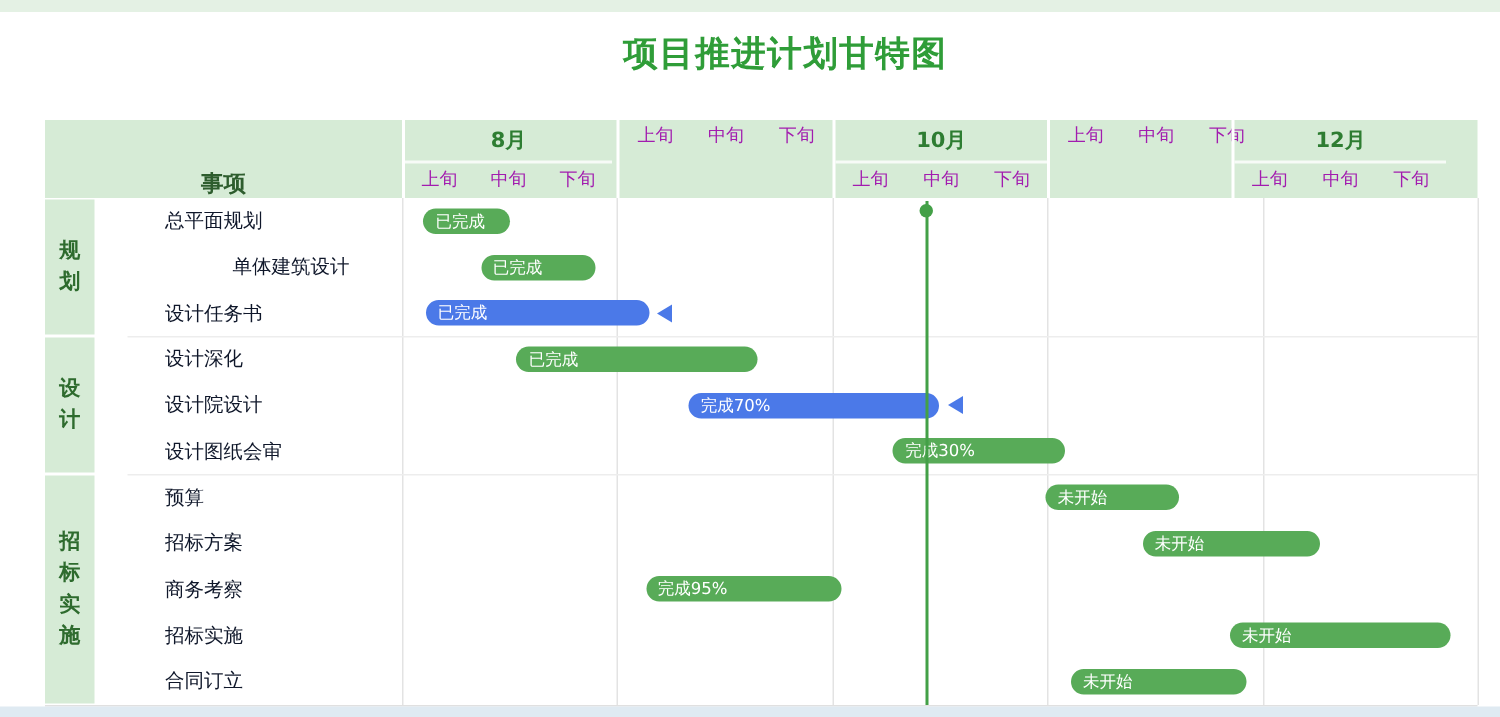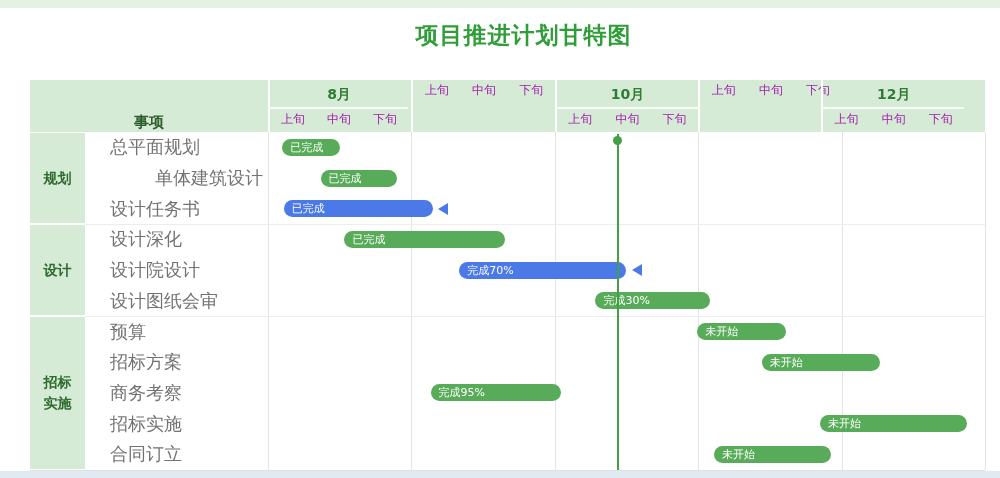--- a/index.html
+++ b/index.html
@@ -11,25 +11,25 @@
            font-size:23px; font-weight:bold; color:#2f9d38; letter-spacing:1px;padding-left:47px; }
   .hdr-bg { position:absolute; left:30px; top:80px; width:955px; height:52px; background:#d6ebd6; }
   .item-hdr { position:absolute; left:30px; top:80px; width:238px; height:52px;
               display:flex; align-items:center; justify-content:center;
               font-size:15px; font-weight:bold; color:#2e5d2e;margin-top:16px; }
   .month-cell { position:absolute; top:80px; height:52px; border-left:2px solid #ffffff; }
   .month-name { height:29px; line-height:28px; text-align:center; font-size:14px; font-weight:bold;
                 color:#2e7d32; border-bottom:2px solid rgba(255,255,255,0.8); }
   .periods { display:flex; height:21px; }
   .period { flex:1; text-align:center; font-size:12px; line-height:21px; color:#a21caf; }
-  .group-cell { position:absolute; left:30px; width:55px; background:#d6ebd6; padding:0 8px;
+  .group-cell { position:absolute; left:30px; width:33px; background:#d6ebd6; padding:0 8px;
                 display:flex; align-items:center; justify-content:center; text-align:center;
                 font-size:14px; font-weight:bold; color:#2e6b2e; line-height:1.5; }
   .task-label { position:absolute; left:85px; width:183px; padding-left:25px;
-                font-size:18px; color:#737373; display:flex; align-items:center; }
+                font-size:13px; color:#0f172a; display:flex; align-items:center; }
   .vline { position:absolute; width:1px; background:#e3e3e3; }
   .hline { position:absolute; height:1px; background:#ededed; }
   .bar { position:absolute; height:17px; border-radius:9px; color:#ffffff; font-size:11px;
          line-height:17px; padding-left:8px; white-space:nowrap; overflow:visible; }
   .bar.green { background:#58ab58; }
   .bar.blue { background:#4b79e8; }
   .marker { position:absolute; width:0; height:0; border-top:6px solid transparent;
             border-bottom:6px solid transparent; border-right:10px solid #4b79e8; }
   .today-line { position:absolute; width:2px; background:#43a047; }
   .today-dot { position:absolute; width:9px; height:9px; border-radius:50%; background:#43a047; }

